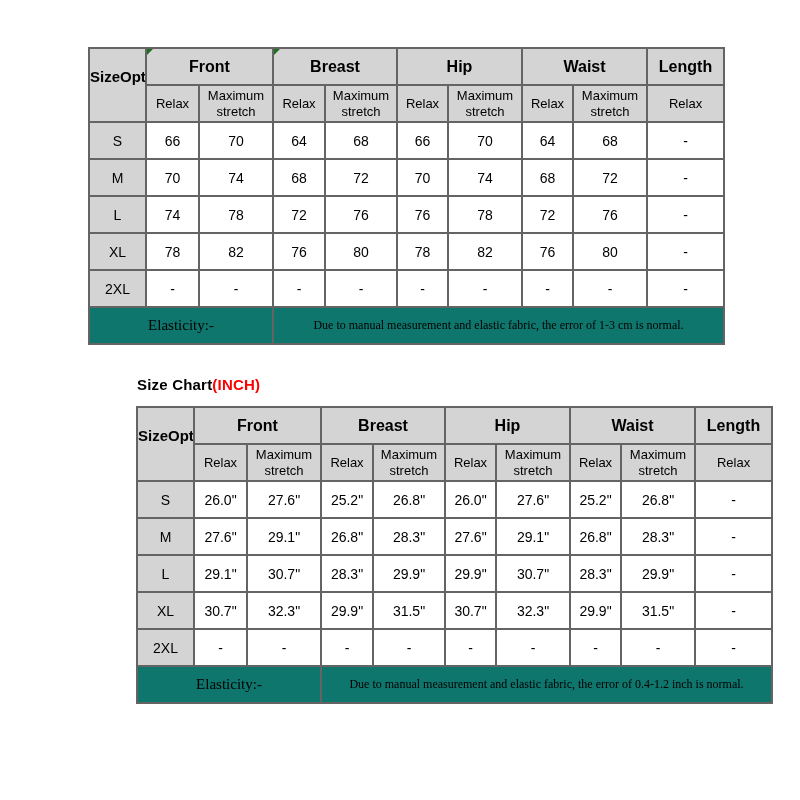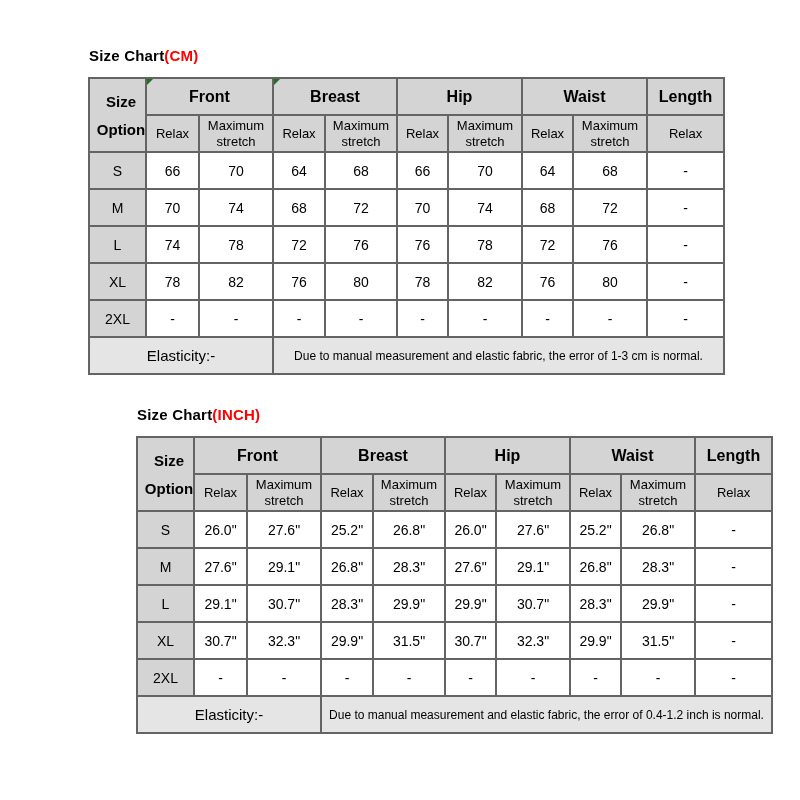--- a/index.html
+++ b/index.html
@@ -33,23 +33,22 @@
     text-align: center;
     vertical-align: middle;
     padding: 0;
     overflow: hidden;
     font-weight: normal;
   }
 
   
   th.size-head { background: var(--header-bg, #d4d4d4); padding: 0; }
   .size-head-inner {
-    display: flex; flex-direction: column; justify-content: space-between;
+    display: flex; flex-direction: row; justify-content: space-between;
     height: 56px;
-    margin-left: 7px;
   }
   .size-head-inner div {
     height: 38px; display: flex; align-items: center; justify-content: center;
     font-weight: bold; font-size: 15px;
   }
   th.group-head {
     background: var(--header-bg, #d4d4d4);
     font-weight: bold; font-size: 16px;
     height: 37px;
     position: relative;
@@ -66,31 +65,30 @@
   }
 
   
   tbody th.row-size {
     background: var(--header-bg, #d4d4d4);
     font-size: 14px; height: 37px;
   }
   tbody td { font-size: 14px; background: #fff; height: 37px; }
 
   
-  tfoot td { height: 37px; background: #e5e5e5; }
+  tfoot td { height: 37px; background: #0f766e; font-family: Liberation Serif, serif; }
   tfoot td.elasticity { font-size: 15px; }
   tfoot td.note { font-size: 12px; }
 </style>
 </head>
 <body>
 
 <div class="page">
 
   <section class="section-cm">
-    <h2 class="chart-title"><span>Size Chart</span><span class="unit">(CM)</span></h2>
 
     <table class="size-chart">
       <colgroup>
         <col style="width:57px">
           <col style="width:53px">
           <col style="width:74px">
           <col style="width:52px">
           <col style="width:72px">
           <col style="width:51px">
           <col style="width:74px">

